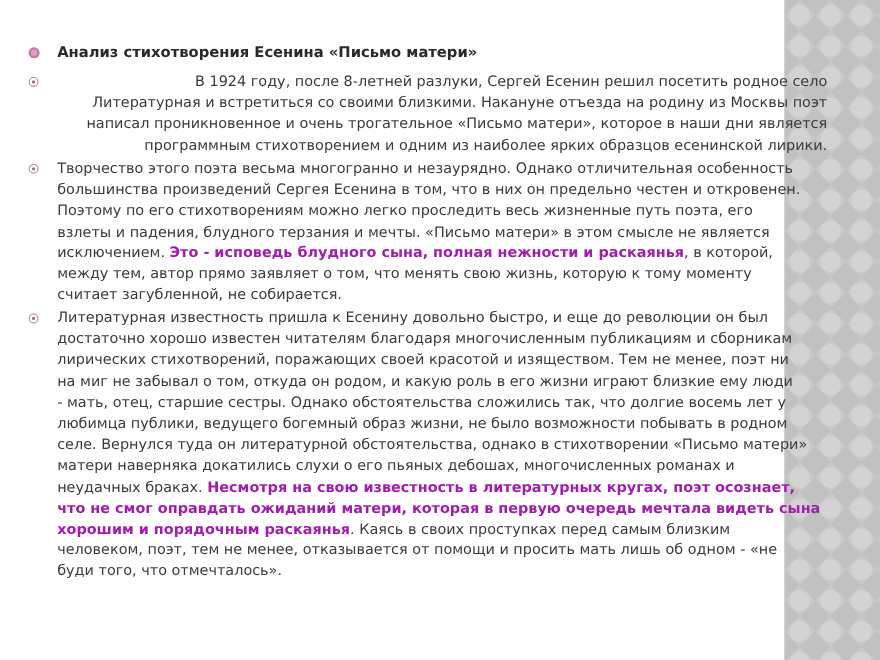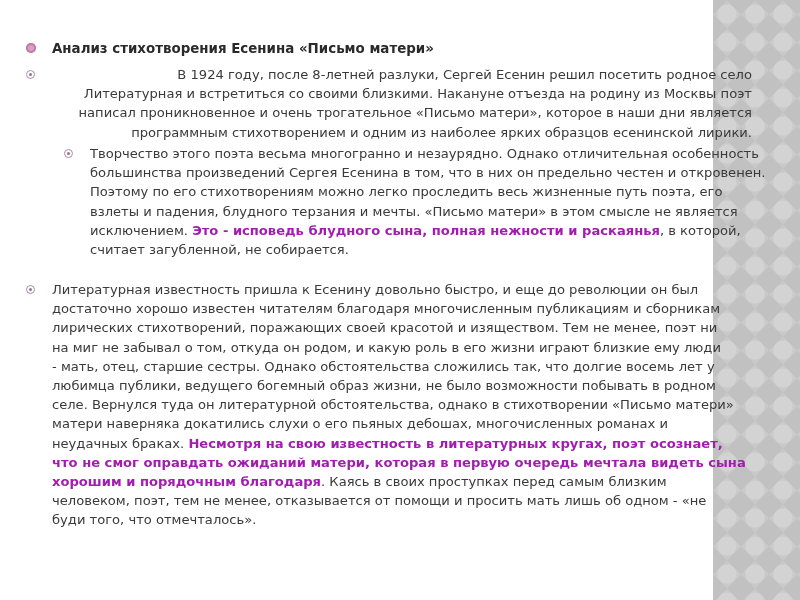--- a/index.html
+++ b/index.html
@@ -33,38 +33,39 @@
     <span>Анализ стихотворения Есенина «Письмо матери»</span>
   </div>
 
   <div class="item" id="p0" style="top:65px;text-align:right;">
     <span class="bullet normal"></span>
   <span class="line"><span>В 1924 году, после 8-летней разлуки, Сергей Есенин решил посетить родное село</span></span>
       <span class="line"><span>Литературная и встретиться со своими близкими. Накануне отъезда на родину из Москвы поэт</span></span>
       <span class="line"><span>написал проникновенное и очень трогательное «Письмо матери», которое в наши дни является</span></span>
       <span class="line"><span>программным стихотворением и одним из наиболее ярких образцов есенинской лирики.</span></span>
     </div>
-  <div class="item" id="p1" style="top:144px;margin-left:38px;">
+  <div class="item" id="p1" style="top:144px;">
     <span class="bullet normal"></span>
   <span class="line"><span>Творчество этого поэта весьма многогранно и незаурядно. Однако отличительная особенность</span></span>
       <span class="line"><span>большинства произведений Сергея Есенина в том, что в них он предельно честен и откровенен.</span></span>
       <span class="line"><span>Поэтому по его стихотворениям можно легко проследить весь жизненные путь поэта, его</span></span>
       <span class="line"><span>взлеты и падения, блудного терзания и мечты. «Письмо матери» в этом смысле не является</span></span>
       <span class="line"><span>исключением. </span><b>Это - исповедь блудного сына, полная нежности и раскаянья</b><span>, в которой,</span></span>
+      <span class="line"><span>между тем, автор прямо заявляет о том, что менять свою жизнь, которую к тому моменту</span></span>
       <span class="line"><span>считает загубленной, не собирается.</span></span>
     </div>
   <div class="item" id="p2" style="top:280px;">
     <span class="bullet normal"></span>
   <span class="line"><span>Литературная известность пришла к Есенину довольно быстро, и еще до революции он был</span></span>
       <span class="line"><span>достаточно хорошо известен читателям благодаря многочисленным публикациям и сборникам</span></span>
       <span class="line"><span>лирических стихотворений, поражающих своей красотой и изяществом. Тем не менее, поэт ни</span></span>
       <span class="line"><span>на миг не забывал о том, откуда он родом, и какую роль в его жизни играют близкие ему люди</span></span>
       <span class="line"><span>- мать, отец, старшие сестры. Однако обстоятельства сложились так, что долгие восемь лет у</span></span>
       <span class="line"><span>любимца публики, ведущего богемный образ жизни, не было возможности побывать в родном</span></span>
       <span class="line"><span>селе. Вернулся туда он литературной обстоятельства, однако в стихотворении «Письмо матери»</span></span>
       <span class="line"><span>матери наверняка докатились слухи о его пьяных дебошах, многочисленных романах и</span></span>
       <span class="line"><span>неудачных браках. </span><b>Несмотря на свою известность в литературных кругах, поэт осознает,</b></span>
       <span class="line"><b>что не смог оправдать ожиданий матери, которая в первую очередь мечтала видеть сына</b></span>
-      <span class="line"><b>хорошим и порядочным благодаря</b><span>. Каясь в своих проступках перед самым близким</span></span>
+      <span class="line"><b>хорошим и порядочным раскаянья</b><span>. Каясь в своих проступках перед самым близким</span></span>
       <span class="line"><span>человеком, поэт, тем не менее, отказывается от помощи и просить мать лишь об одном - «не</span></span>
       <span class="line"><span>буди того, что отмечталось».</span></span>
     </div>
 </div>
 
 </body></html>

